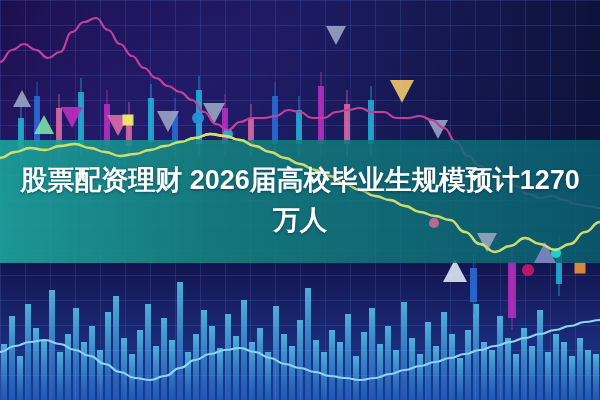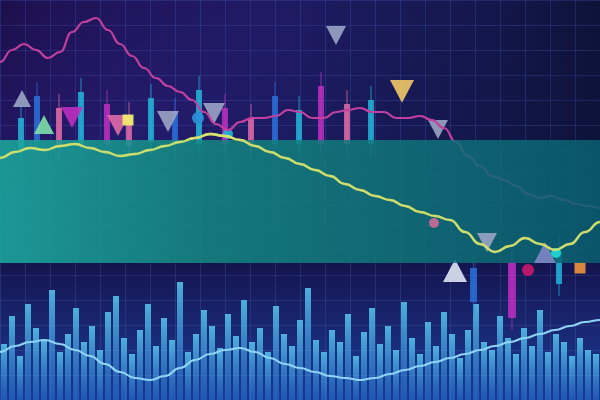--- a/index.html
+++ b/index.html
@@ -231,17 +231,18 @@
         <polygon points="477,233 497,233 487,252" fill="#9aa4c4" fill-opacity=".9"></polygon>
         <polygon points="534,263 556,263 545,242.1" fill="#7f86c4" fill-opacity=".9"></polygon>
         <circle cx="434" cy="223" r="5" fill="#c86a96" fill-opacity=".92"></circle>
         <circle cx="556" cy="253" r="5" fill="#23d8d8" fill-opacity=".92"></circle>
         <path d="M0 158 C7.5 158,7.5 152,15 152 C22.5 152,22.5 148,30 148 C37.5 148,37.5 150,45 150 C52.5 150,52.5 146,60 146 C67.5 146,67.5 144,75 144 C82.5 144,82.5 148,90 148 C97.5 148,97.5 152,105 152 C112.5 152,112.5 156,120 156 C127.5 156,127.5 154,135 154 C142.5 154,142.5 150,150 150 C157.5 150,157.5 146,165 146 C172.5 146,172.5 142,180 142 C187.5 142,187.5 138,195 138 C202.5 138,202.5 134,210 134 C217.5 134,217.5 136,225 136 C232.5 136,232.5 140,240 140 C247.5 140,247.5 146,255 146 C262.5 146,262.5 152,270 152 C277.5 152,277.5 158,285 158 C292.5 158,292.5 164,300 164 C307.5 164,307.5 170,315 170 C322.5 170,322.5 176,330 176 C337.5 176,337.5 184,345 184 C352.5 184,352.5 190,360 190 C367.5 190,367.5 196,375 196 C382.5 196,382.5 200,390 200 C397.5 200,397.5 206,405 206 C412.5 206,412.5 212,420 212 C427.5 212,427.5 216,435 216 C442.5 216,442.5 220,450 220 C457.5 220,457.5 232,465 232 C472.5 232,472.5 244,480 244 C487.5 244,487.5 252,495 252 C502.5 252,502.5 246,510 246 C517.5 246,517.5 238,525 238 C532.5 238,532.5 244,540 244 C547.5 244,547.5 250,555 250 C562.5 250,562.5 244,570 244 C577.5 244,577.5 232,585 232 C592.5 232,592.5 222,600 222" fill="none" stroke="#d6e06a" stroke-width="2.4" stroke-opacity=".95" stroke-linejoin="round"></path>
       </g>
   </svg>
 
   <div id="headline">
     <div id="headline-text">
-      <br>
+      <span>股票配资理财 2026届高校毕业生规模预计1270</span><br>
+      <span>万人</span>
     </div>
   </div>
 
 </div>
 
 </body></html>

